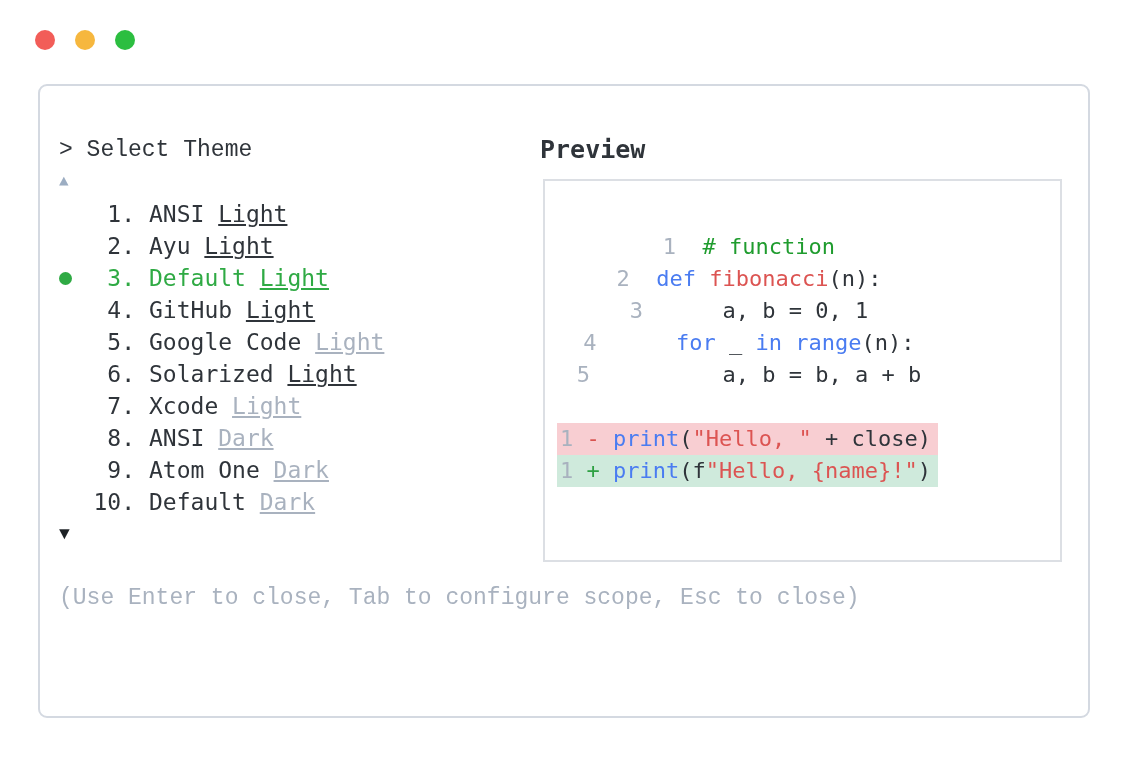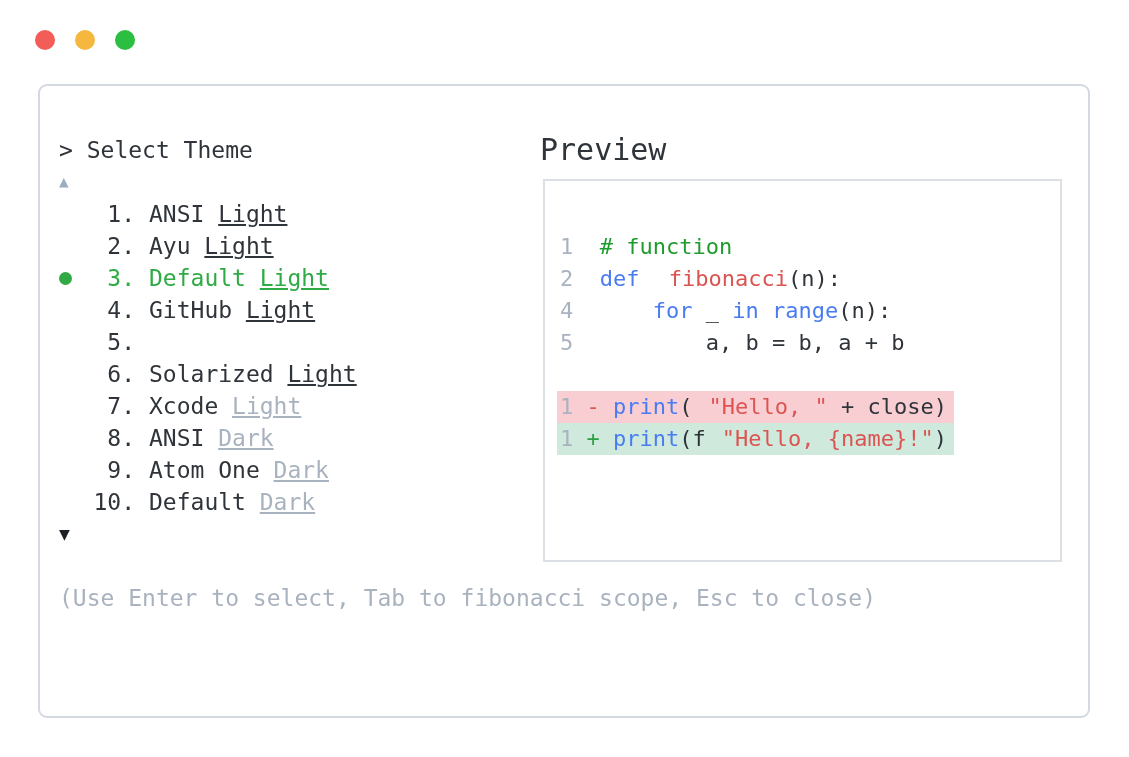--- a/index.html
+++ b/index.html
@@ -12,49 +12,49 @@
   
   .traffic{position:absolute;left:35px;top:30px;display:flex;gap:20px;}
   .traffic .dot{width:20px;height:20px;border-radius:50%;}
 
   
   .panel{position:absolute;left:38px;top:84px;width:1052px;height:634px;
          border:2px solid var(--c-panel-border);border-radius:9px;background:#fff;}
 
   
   .leftcol{position:absolute;left:19px;top:48px;font-size:23px;color:var(--c-text);}
-  .line{height:32px;line-height:32px;white-space:pre;}
+  .line{height:32px;line-height:32px;white-space:pre;font-family:Liberation Mono, monospace;}
   .prompt-line{letter-spacing:0;}
   .tri-up{color:var(--c-scroll-up);font-size:16px;}
   .tri-down{color:var(--c-scroll-down);font-size:18px;}
   .helpline{color:var(--c-muted);}
 
   .item{height:32px;display:flex;align-items:center;cursor:default;}
   .item .ind{width:34px;flex:none;display:flex;align-items:center;}
   .item .seldot{width:13px;height:13px;border-radius:50%;background:var(--c-accent);}
   .item .num{width:42px;flex:none;text-align:right;white-space:pre;}
   .item .lbl{margin-left:14px;white-space:pre;}
   .item .vr{margin-left:13.8px;text-decoration:underline;}
   .item .vr.muted{color:var(--c-muted);}
   .item.selected .num,.item.selected .lbl,.item.selected .vr{color:var(--c-accent);}
 
   
   .preview-label{position:absolute;left:500px;top:48px;height:32px;line-height:32px;
-                 font-size:30px;color:var(--c-text);}
+                 font-size:25px;color:var(--c-text);font-weight:bold;}
   .preview-box{position:absolute;left:503px;top:93px;width:519px;height:383px;
                border:2px solid var(--c-box-border);background:#fff;}
-  .code{position:absolute;left:15px;top:50px;font-size:22px;}
+  .code{position:absolute;left:15px;top:50px;font-size:22px;text-align:center;}
   .codeline{height:32px;line-height:32px;white-space:pre;color:var(--c-text);}
   .hl{display:inline-block;height:32px;line-height:32px;padding:0 7px 0 3px;margin-left:-3px;}
   .hl.removed{background:var(--c-removed-bg);}
   .hl.added{background:var(--c-added-bg);}
   .tok.ln{color:var(--c-muted);}
   .tok.cm{color:var(--c-comment);}
   .tok.kw{color:var(--c-keyword);}
-  .tok.rd{color:var(--c-literal);margin-left:16px;}
+  .tok.rd{color:var(--c-literal);}
   .tok.tx{color:var(--c-text);}
   .tok.mi{color:var(--c-diff-minus);}
   .tok.pl{color:var(--c-diff-plus);}
 </style>
 </head>
 <body>
 
 <div class="traffic" id="traffic-lights">
     <div class="dot" style="background: rgb(242, 93, 88);"></div>
     <div class="dot" style="background: rgb(246, 183, 62);"></div>
@@ -85,20 +85,21 @@
           <span class="lbl"><span class="nm">Default</span><span class="vr">Light</span></span>
         </div>
         <div class="item">
           <span class="ind"></span>
           <span class="num">4.</span>
           <span class="lbl"><span class="nm">GitHub</span><span class="vr">Light</span></span>
         </div>
         <div class="item">
           <span class="ind"></span>
           <span class="num">5.</span>
+          <span class="lbl"><span class="nm">Google Code</span><span class="vr muted">Light</span></span>
         </div>
         <div class="item">
           <span class="ind"></span>
           <span class="num">6.</span>
           <span class="lbl"><span class="nm">Solarized</span><span class="vr">Light</span></span>
         </div>
         <div class="item">
           <span class="ind"></span>
           <span class="num">7.</span>
           <span class="lbl"><span class="nm">Xcode</span><span class="vr muted">Light</span></span>
@@ -114,29 +115,30 @@
           <span class="lbl"><span class="nm">Atom One</span><span class="vr muted">Dark</span></span>
         </div>
         <div class="item">
           <span class="ind"></span>
           <span class="num">10.</span>
           <span class="lbl"><span class="nm">Default</span><span class="vr muted">Dark</span></span>
         </div>
       </div>
     <div class="line tri-down">▼</div>
     <div class="line"></div>
-    <div class="line helpline">(Use Enter to select, Tab to fibonacci scope, Esc to close)</div>
+    <div class="line helpline">(Use Enter to close, Tab to configure scope, Esc to close)</div>
   </div>
 
   <div class="preview-label">Preview</div>
 
   <div class="preview-box">
     <div class="code" id="code-lines">
         <div class="codeline"><span class="tok ln">1  </span><span class="tok cm"># function</span></div>
         <div class="codeline"><span class="tok ln">2  </span><span class="tok kw">def</span><span class="tok tx"> </span><span class="tok rd">fibonacci</span><span class="tok tx">(n):</span></div>
+        <div class="codeline"><span class="tok ln">3  </span><span class="tok tx">    a, b = 0, 1</span></div>
         <div class="codeline"><span class="tok ln">4  </span><span class="tok tx">    </span><span class="tok kw">for</span><span class="tok tx"> _ </span><span class="tok kw">in</span><span class="tok tx"> </span><span class="tok kw">range</span><span class="tok tx">(n):</span></div>
         <div class="codeline"><span class="tok ln">5  </span><span class="tok tx">        a, b = b, a + b</span></div>
         <div class="codeline"></div>
         <div class="codeline"><span class="hl removed"><span class="tok ln">1 </span><span class="tok mi">-</span><span class="tok tx"> </span><span class="tok kw">print</span><span class="tok tx">(</span><span class="tok rd">"Hello, "</span><span class="tok tx"> + close)</span></span></div>
         <div class="codeline"><span class="hl added"><span class="tok ln">1 </span><span class="tok pl">+</span><span class="tok tx"> </span><span class="tok kw">print</span><span class="tok tx">(f</span><span class="tok rd">"Hello, {name}!"</span><span class="tok tx">)</span></span></div>
       </div>
   </div>
 
 </div>
 

